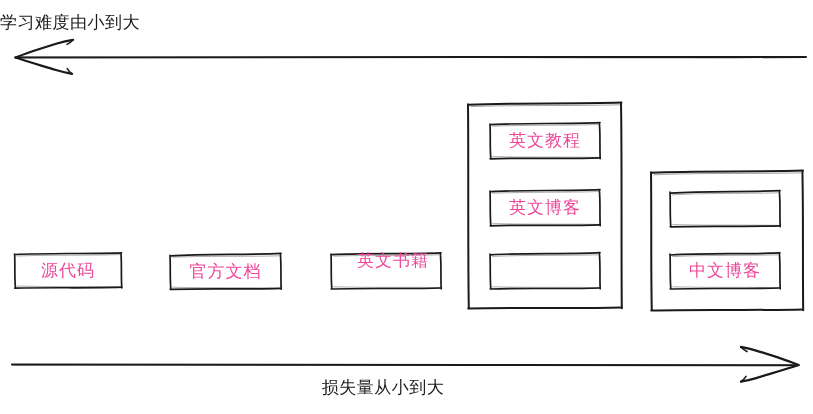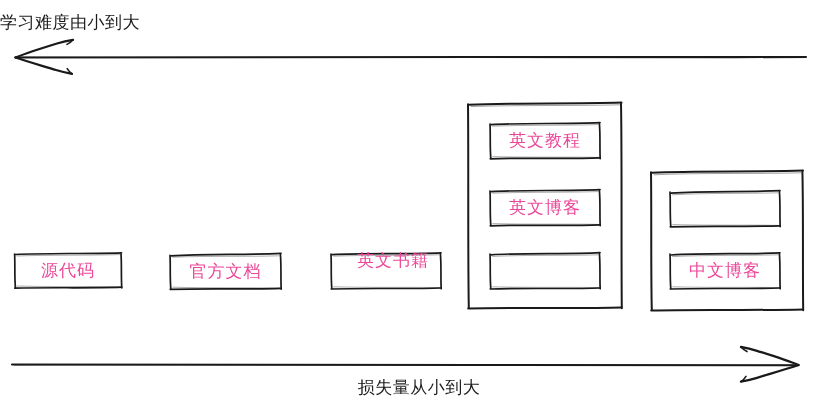--- a/index.html
+++ b/index.html
@@ -173,21 +173,21 @@
         <path d="M670.8,288.4 C669.8,277 670.6,265 670.0,254.2"></path>
         <path d="M672.6,256.6 C708,254.8 746,255.8 778.0,254.8" stroke-width="0.8" opacity="0.45"></path>
         <path d="M672.8,286.8 C710,287.8 748,287.0 778.6,287.6" stroke-width="0.8" opacity="0.45"></path>
       </g>
 
     </g>
   </svg>
 
   <div class="axis-label" style="left:0; top:12px; width:745px; ">学习难度由小到大</div>
 
-  <div class="axis-label" style="left:0; top:377px; width:766px; text-align:center;padding-left:36px;">损失量从小到大</div>
+  <div class="axis-label" style="left:0; top:377px; width:766px; text-align:center;">损失量从小到大</div>
 
   <div class="node" style="left:170px; top:254px; width:111px; height:36px;">
     <span class="node-label">官方文档</span>
   </div>
 
   <div class="node" style="left:14px; top:253px; width:108px; height:36px;">
     <span class="node-label">源代码</span>
   </div>
 
   <div class="node" style="left:331px; top:243px; width:124px; height:36px;">

